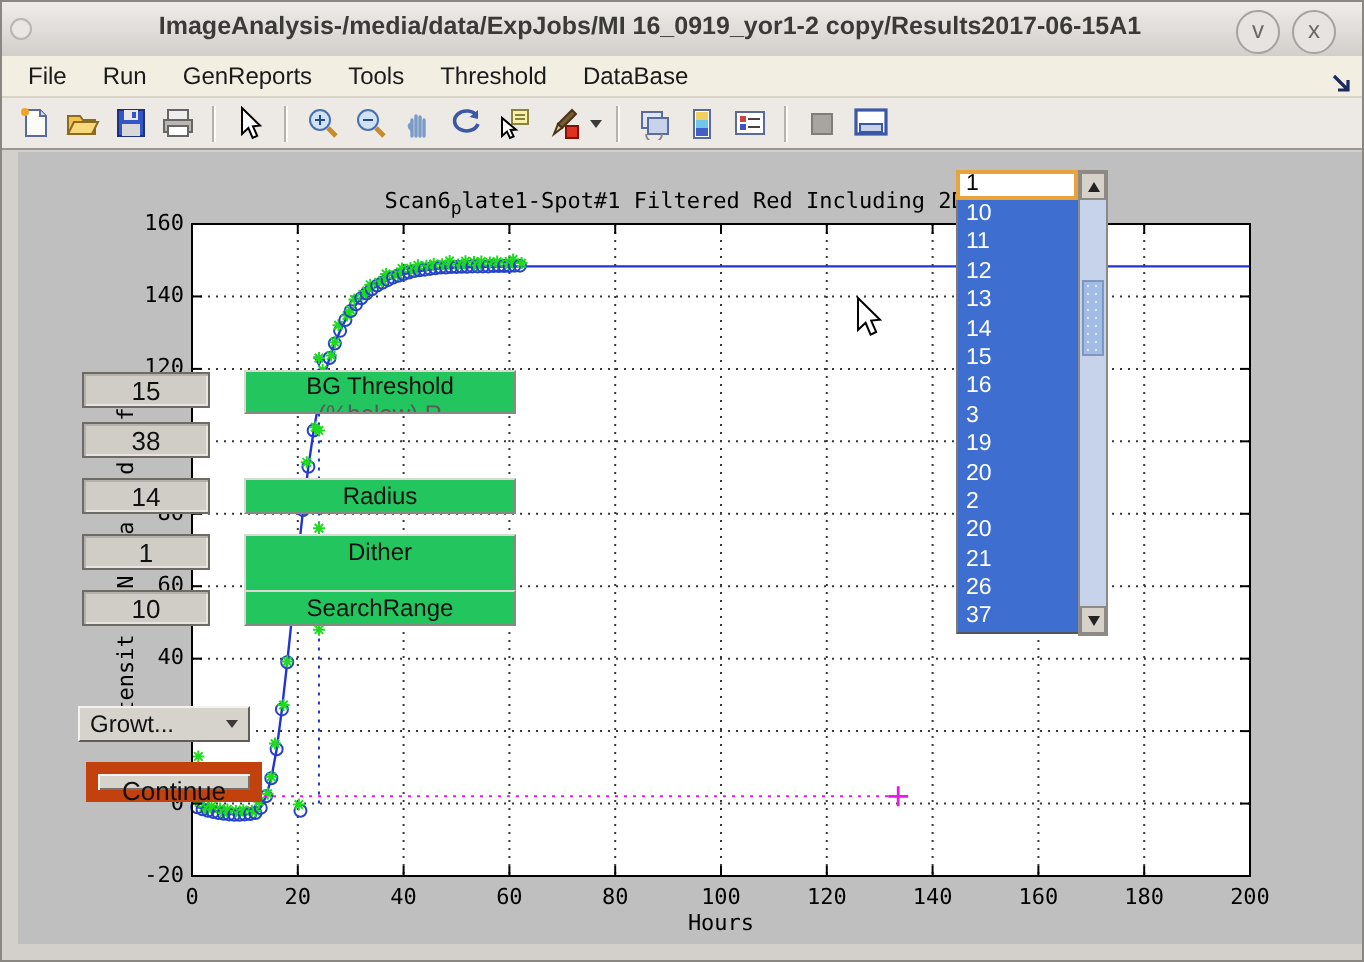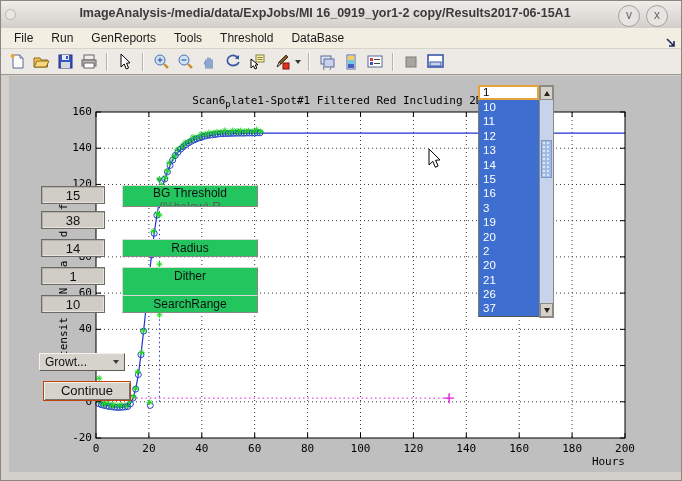--- a/index.html
+++ b/index.html
@@ -26,35 +26,35 @@
   .caret-down{width:0;height:0;border-left:3px solid transparent;border-right:3px solid transparent;border-top:4px solid #3a3a3a;}
   
   .canvas{left:8px;top:75px;width:674px;height:396px;background:#bfbfbf;}
   .strip-left{left:0;top:75px;width:8px;height:406px;background:#d3d0cb;}
   .strip-bottom{left:0;top:471px;width:682px;height:10px;background:#d3d0cb;}
   #plot-svg{left:0;top:0;}
   .plot-title{left:95px;top:93px;width:529px;text-align:center;font-family:"DejaVu Sans Mono",monospace;
     font-size:11px;color:#000;white-space:nowrap;}
   .plot-title sub{font-size:9px;}
   .tick-label{position:absolute;font-family:"DejaVu Sans Mono",monospace;font-size:11px;color:#000;white-space:nowrap;}
-  .xlabel{left:95px;top:454px;width:529px;text-align:right;font-family:"DejaVu Sans Mono",monospace;font-size:11px;color:#000;}
+  .xlabel{left:95px;top:454px;width:529px;text-align:center;font-family:"DejaVu Sans Mono",monospace;font-size:11px;color:#000;}
   .yfrag{position:absolute;transform:translate(-50%,-50%) rotate(-90deg);font-family:"DejaVu Sans Mono",monospace;
     font-size:11px;color:#000;white-space:nowrap;}
   
   .edit-field{left:40px;width:64px;height:18px;background:#d0cdc7;border:1px solid #6e6b67;
     box-shadow:inset 1px 1px 0 #b4b1ac, inset -1px -1px 0 #e8e5e1;
     font-size:13px;color:#111;text-align:center;font-family:"Liberation Sans",sans-serif;padding:0;box-sizing:border-box;}
   .ctl-btn{left:121px;width:136px;background:#22c55e;border:1px solid;border-color:#dcd9d4 #8b8883 #8b8883 #dcd9d4;
     font-size:12px;color:#111;text-align:center;overflow:hidden;box-sizing:border-box;line-height:15px;}
   .ctl-sub{font-size:12px;color:#5a5a5a;line-height:13px;}
   .popup-btn{left:38px;top:352px;width:86px;height:18px;background:#d6d3cd;
     border:1px solid;border-color:#f4f2ef #605d59 #605d59 #f4f2ef;
     font-size:12px;color:#111;display:flex;align-items:center;box-sizing:border-box;padding:0 5px;justify-content:space-between;}
   .continue-btn{left:42px;top:380px;width:88px;height:20px;background:#d6d3cd;
-    border:1px solid #c2410c;box-shadow:inset 1px 1px 0 #f4f2ef, inset -1px -1px 0 #75726d;
+    border:6px solid #c2410c;box-shadow:inset 1px 1px 0 #f4f2ef, inset -1px -1px 0 #75726d;
     font-size:13px;color:#111;text-align:center;line-height:18px;box-sizing:border-box;}
   
   .combo-box{left:477px;top:84px;width:61px;height:15px;background:#fff;border:2px solid #e8a33d;
     box-sizing:border-box;font-size:11.5px;line-height:11px;color:#000;padding-left:3px;}
   .dd-list{left:477px;top:99px;width:61px;background:#3e6fd0;border-left:1px solid #7a7a7a;border-bottom:1px solid #555;}
   .dd-item{height:14.4px;font-size:11.5px;line-height:14px;color:#fff;padding-left:4px;box-sizing:border-box;}
   .dd-scroll{left:538px;top:84px;width:15px;height:233px;background:#c7d3ea;border:1px solid #8d8a85;box-sizing:border-box;}
   .dd-arrow{position:absolute;left:0;width:13px;height:14px;background:#d6d2ca;border:1px solid #8d8a85;
     box-sizing:border-box;display:flex;align-items:center;justify-content:center;}
   .tri-up{width:0;height:0;border-left:3.5px solid transparent;border-right:3.5px solid transparent;border-bottom:5px solid #222;}

